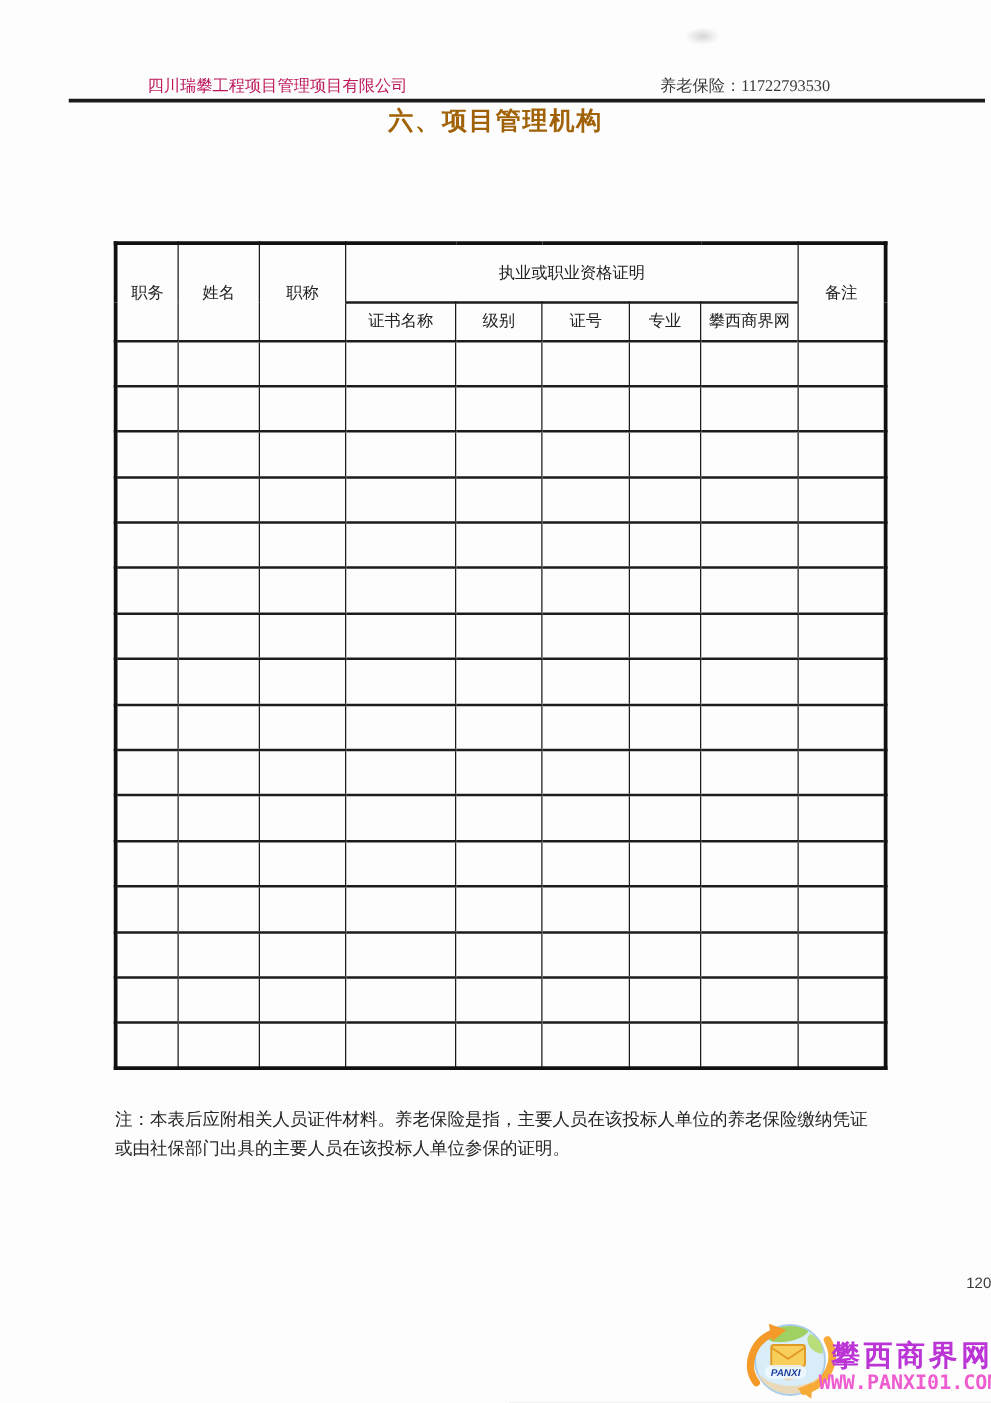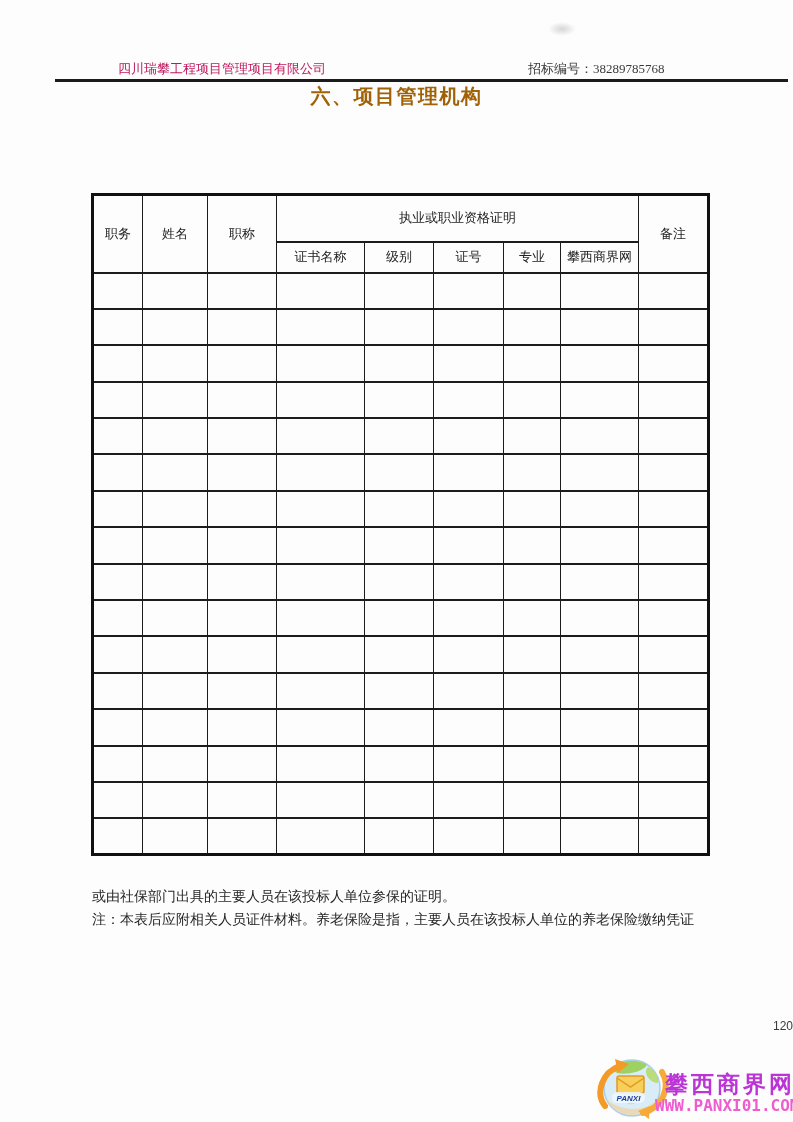--- a/index.html
+++ b/index.html
@@ -60,21 +60,21 @@
   }
 </style>
 </head>
 <body>
 
 <div class="page">
 
   <div class="smudge"></div>
 
   <div class="hdr-company">四川瑞攀工程项目管理项目有限公司</div>
-  <div class="hdr-bid"><span>招标编号：</span><span>38289785768</span></div>
+  <div class="hdr-bid"><span>养老保险：</span><span>11722793530</span></div>
   <div class="hdr-rule"></div>
 
   <div class="doc-title">六、项目管理机构</div>
 
   <table class="org">
     <colgroup>
       <col style="width:50px">
         <col style="width:65px">
         <col style="width:69px">
       <col style="width:88px">
@@ -274,22 +274,22 @@
           <td></td>
           <td></td>
           <td></td>
           <td></td>
           <td></td>
         </tr>
       </tbody>
   </table>
 
   <div class="note">
+    <div>注：本表后应附相关人员证件材料。养老保险是指，主要人员在该投标人单位的养老保险缴纳凭证</div>
     <div>或由社保部门出具的主要人员在该投标人单位参保的证明。</div>
-    <div>注：本表后应附相关人员证件材料。养老保险是指，主要人员在该投标人单位的养老保险缴纳凭证</div>
   </div>
 
   <div class="page-number">120</div>
 
   <svg class="wm-logo" viewBox="0 0 78 66" xmlns="http://www.w3.org/2000/svg">
     <circle cx="37" cy="32" r="28" fill="#d9edf8" stroke="#a8cde9" stroke-width="1.5"></circle>
     <path d="M16 13 C24 4, 42 2, 52 9 C46 17, 30 19, 22 17 Z" fill="#9ed162"></path>
     <path d="M53 11 C61 15, 64 21, 63 27 C56 27, 50 20, 51 14 Z" fill="#b8dd7a"></path>
     <path d="M11 42 C21 55, 51 57, 61 44 C60 52, 49 59, 37 59 C25 59, 15 52, 11 42 Z" fill="#ead9b8"></path>
     <path d="M30 28 C38 24, 47 27, 50 33 C48 43, 40 50, 33 48 C27 42, 27 34, 30 28 Z" fill="#e6d5ae"></path>

